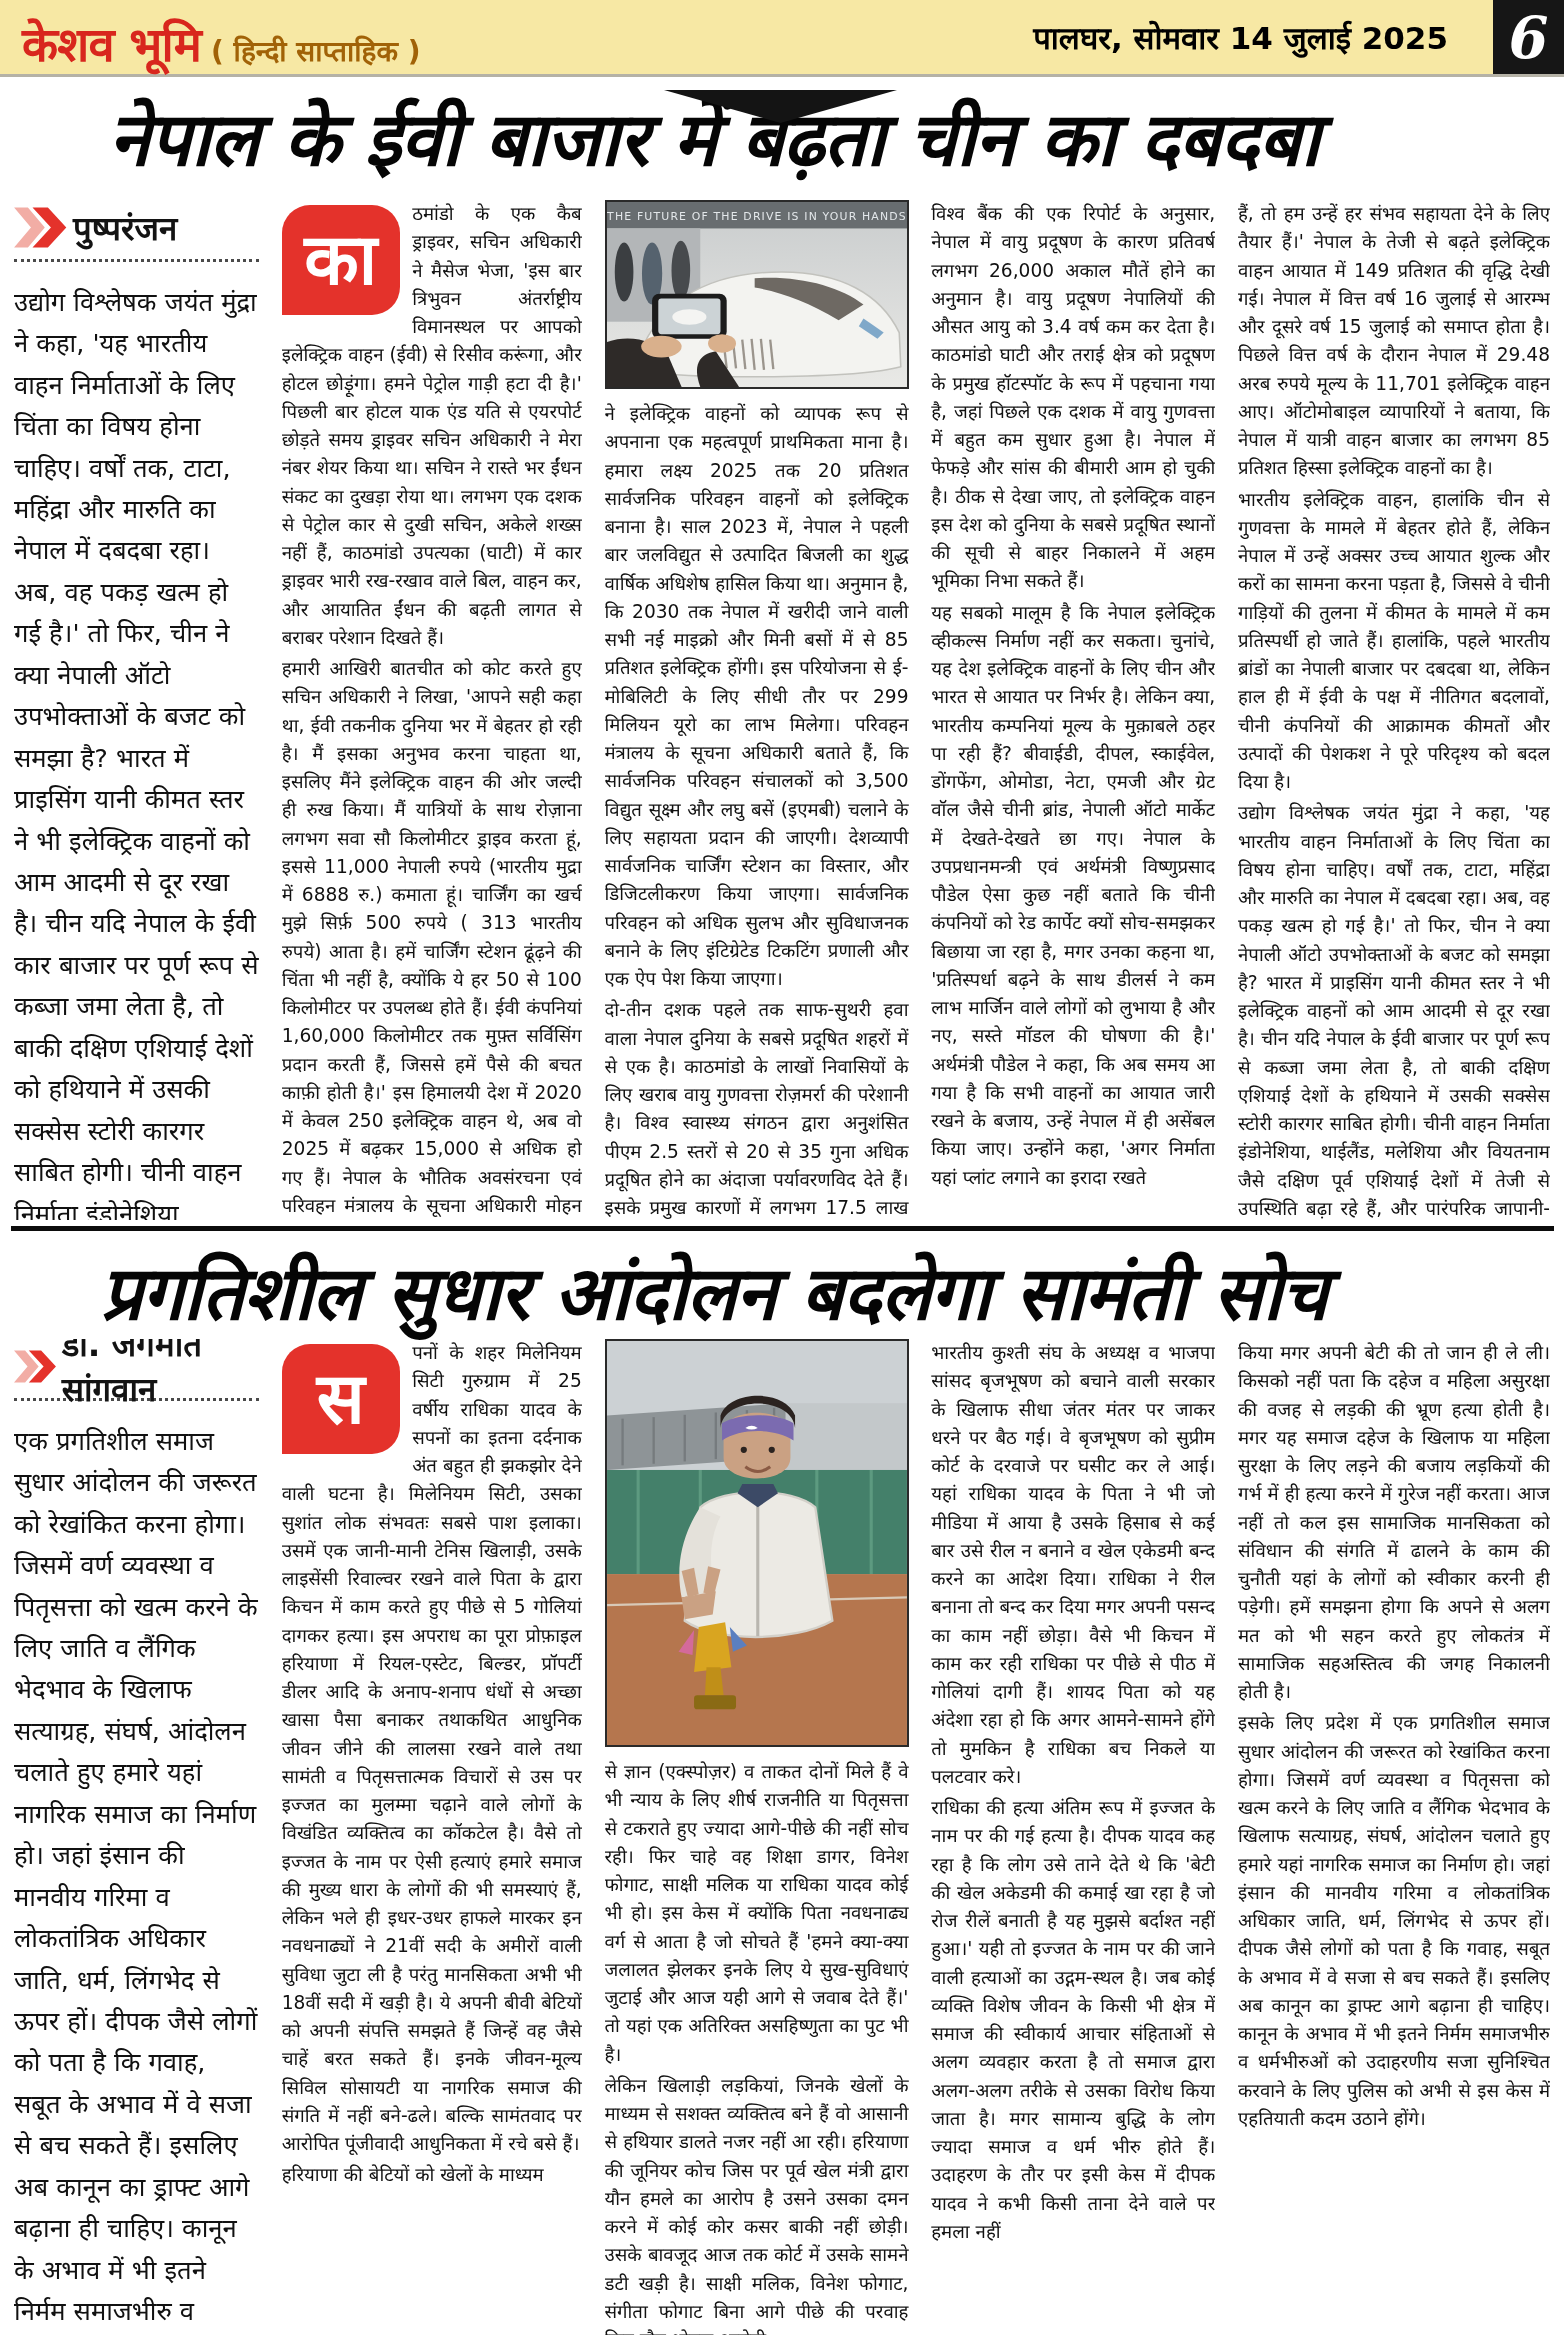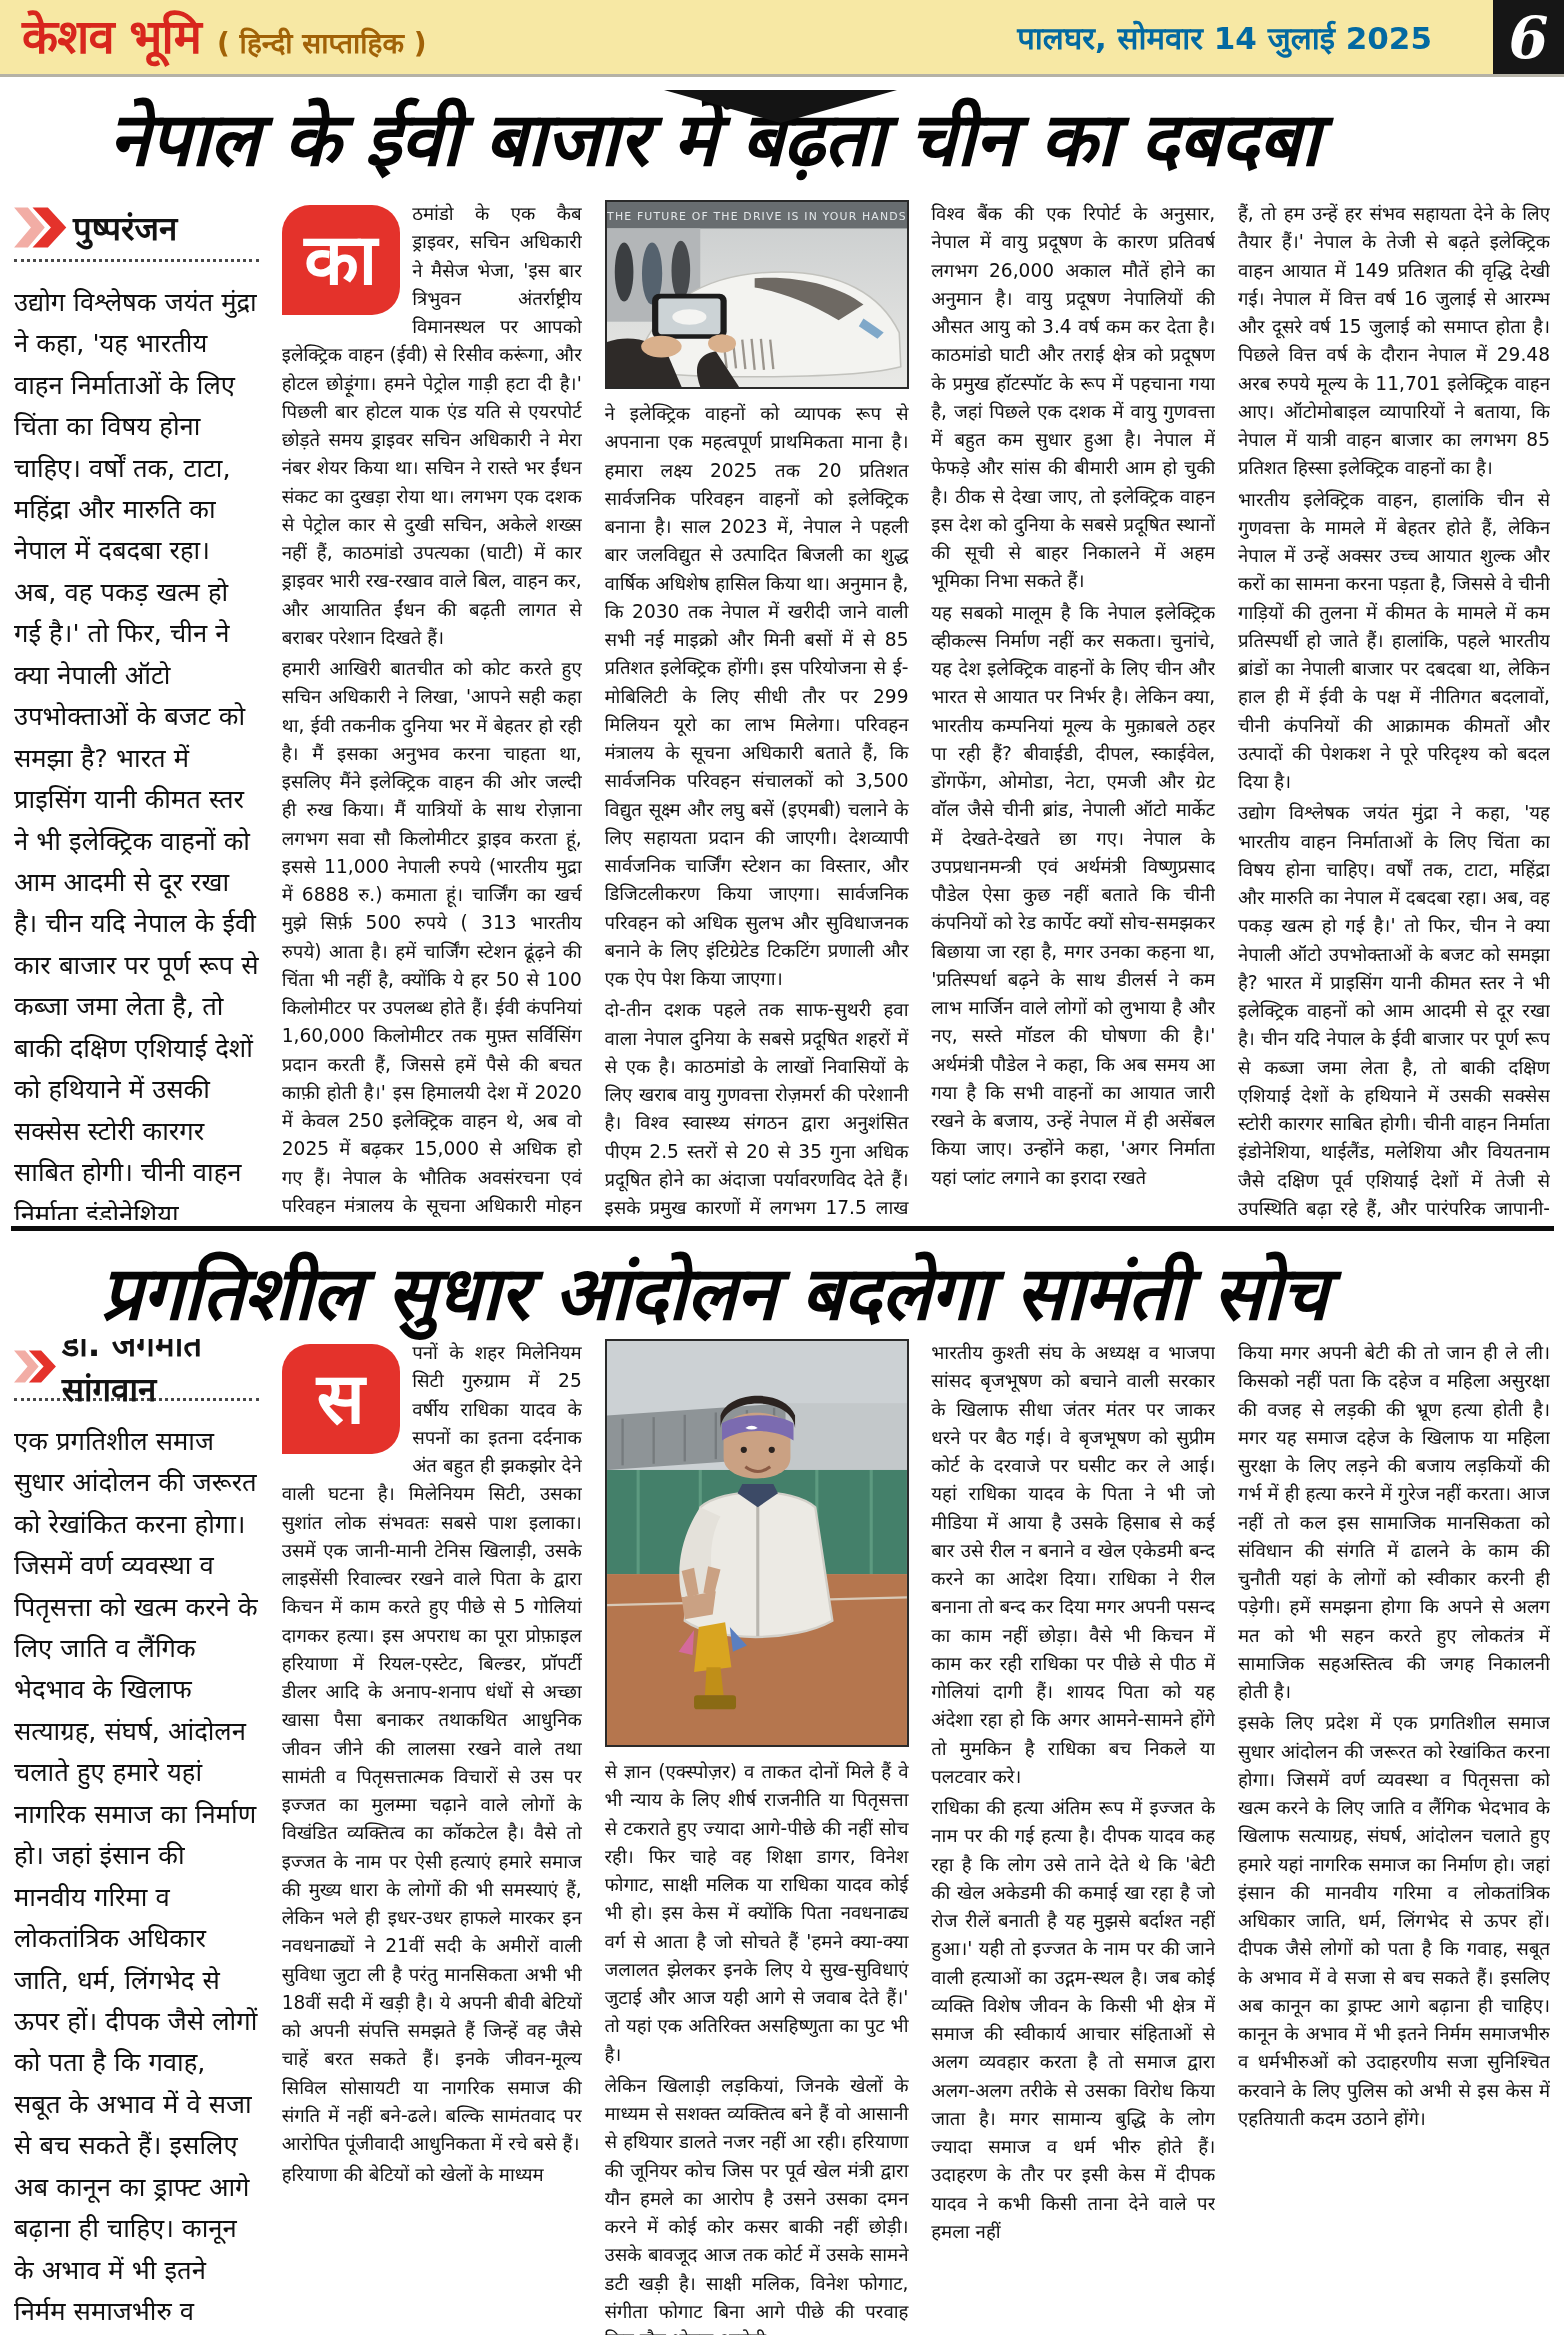--- a/index.html
+++ b/index.html
@@ -1,30 +1,30 @@
 <!DOCTYPE html>
 <html style="font-size:12.4px"><head>
 <meta charset="utf-8">
 <style>
   html,body{margin:0;padding:0;background:#e9e9e9;}
   .page{position:relative;width:1564px;height:2342px;background:#ffffff;overflow:hidden;
         font-family:"DejaVu Sans","Liberation Sans",sans-serif;color:#111;}
   
   .header{position:absolute;top:0;left:0;width:1564px;height:74px;background:#f7e8a4;
           border-bottom:3.9px solid #b5b2a6;}
-  .masthead{position:absolute;left:22px;top:3px;display:flex;align-items:baseline;gap:16px;}
+  .masthead{position:absolute;left:22px;top:11px;display:flex;align-items:baseline;gap:10px;}
   .paper-name{font-size:47px;font-weight:800;color:#d8261d;letter-spacing:-0.8px;line-height:67px;}
   .paper-sub{font-size:28px;font-weight:700;color:#a16207;}
   .ribbon{position:absolute;left:625px;top:0;width:310px;height:92px;background:#e4322b;z-index:3;
           display:flex;align-items:center;justify-content:center;}
   .ribbon-text{color:#fff;font-size:40px;font-weight:800;}
   .ribbon-tail{position:absolute;left:664px;top:90px;width:233px;height:33px;background:#141414;
                clip-path:polygon(0 0,100% 0,50% 100%);z-index:2;}
-  .dateline{position:absolute;right:132px;top:0;height:74px;display:flex;align-items:center;
-            font-size:31px;font-weight:800;color:#0369a1;}
+  .dateline{position:absolute;right:116px;top:0;height:74px;display:flex;align-items:center;
+            font-size:31px;font-weight:800;color:#000000;}
   .pagenum{position:absolute;right:0;top:0;width:71px;height:74px;background:#161616;color:#fff;
            display:flex;align-items:center;justify-content:center;font-size:57px;font-weight:800;
            font-style:italic;font-family:"DejaVu Serif","Liberation Serif",serif;}
   
   .headline{position:absolute;left:0;width:1428px;text-align:center;font-weight:900;color:#050505;
             font-size:74px;line-height:1.05;letter-spacing:-0.8px;font-style:italic;}
   .headline1{top:101px;}
   .headline2{top:1243px;margin-top:12px;}
   
   .cols{position:absolute;left:14px;width:1536px;display:flex;justify-content:space-between;}

